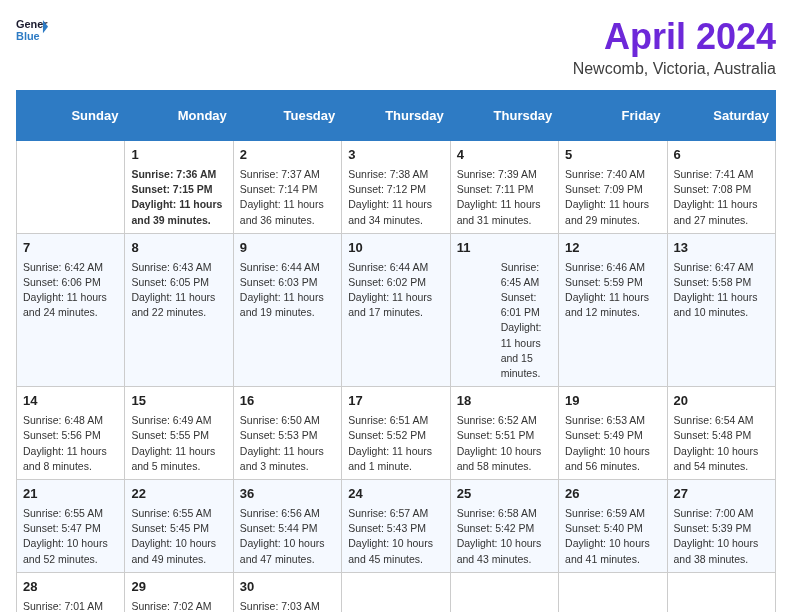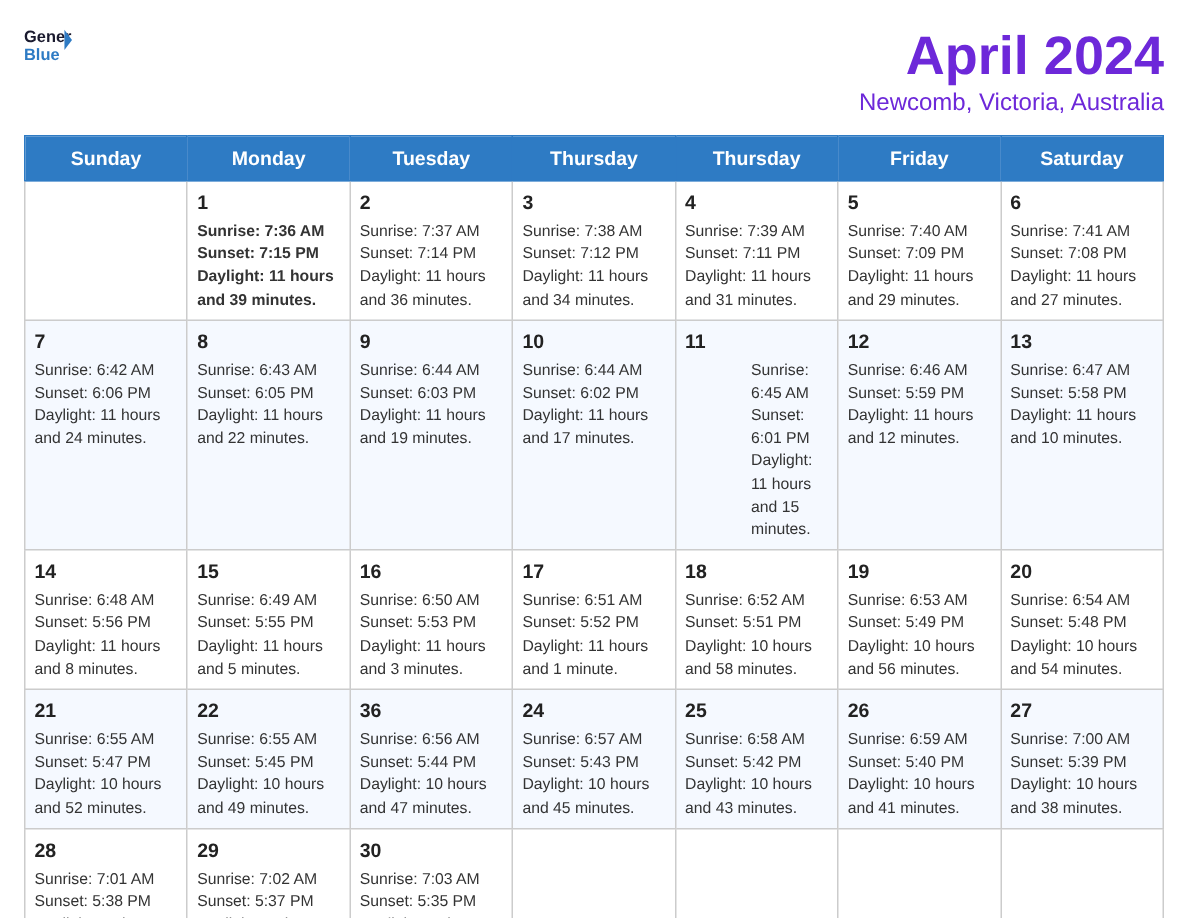--- a/index.html
+++ b/index.html
@@ -28,33 +28,33 @@
     .title-section {
       text-align: right;
     }
     .month-title {
       font-size: 36px;
       font-weight: bold;
       color: #6d28d9;
     }
     .location-title {
       font-size: 16px;
-      color: #6d28d9;
+      color: #404040;
       margin-top: 2px;
     }
     table {
       width: 100%;
       border-collapse: collapse;
       font-size: 11px;
     }
     thead tr th {
       background-color: #2e7bc4;
       color: #fff;
-      padding: 7px 6px;
-      text-align: center;
+      padding: 17px 6px;
+      text-align: right;
       font-size: 13px;
       font-weight: bold;
       border: 1px solid #2e7bc4;
     }
     tbody tr td {
       border: 1px solid #ccc;
       padding: 5px 6px;
       vertical-align: top;
       width: 14.28%;
       min-height: 80px;

